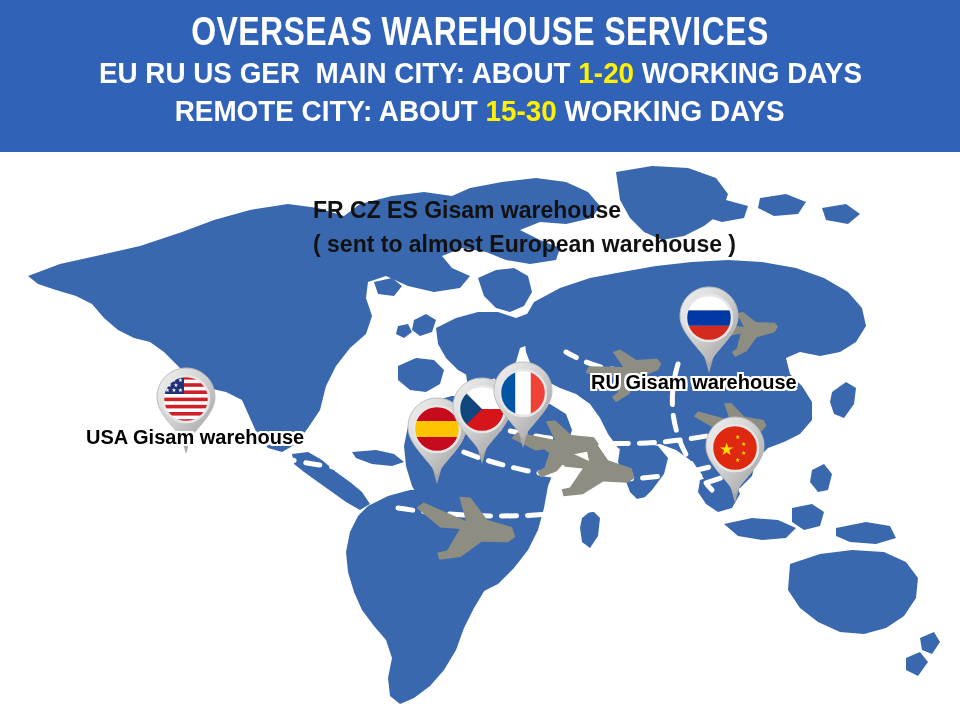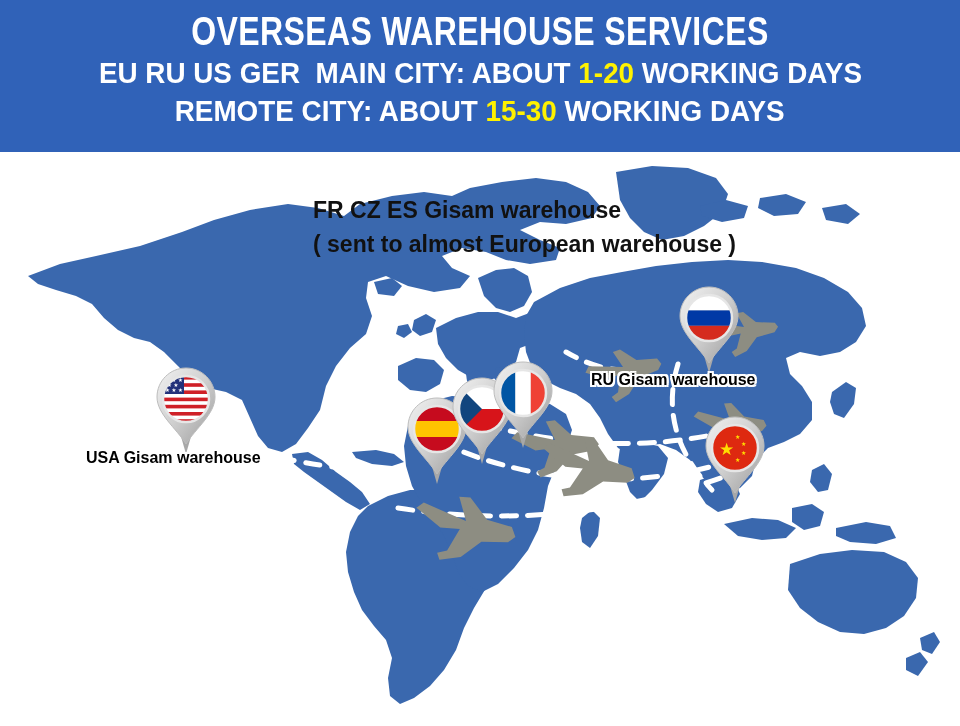--- a/index.html
+++ b/index.html
@@ -95,30 +95,30 @@
     width: 68px;
     height: 88px;
   }
   .pin svg { display: block; width: 100%; height: 100%; }
 
   
   .wh-label {
     position: absolute;
     font-family: "Liberation Sans", sans-serif;
     font-weight: bold;
-    font-size: 16px;
+    font-size: 20px;
     color: #000000;
     white-space: nowrap;
     text-shadow:
       -2px -2px 0 #ffffff,  2px -2px 0 #ffffff,
       -2px  2px 0 #ffffff,  2px  2px 0 #ffffff,
       -2px  0   0 #ffffff,  2px  0   0 #ffffff,
        0   -2px 0 #ffffff,  0    2px 0 #ffffff;
   }
-  #label-usa { left: 86px; top: 449px; }
+  #label-usa { left: 86px; top: 426px; }
   #label-ru  { left: 591px; top: 371px; }
 </style>
 </head>
 <body>
 
 <div id="page">
 
   <div id="banner">
     <div class="banner-title">OVERSEAS WAREHOUSE SERVICES</div>
 

